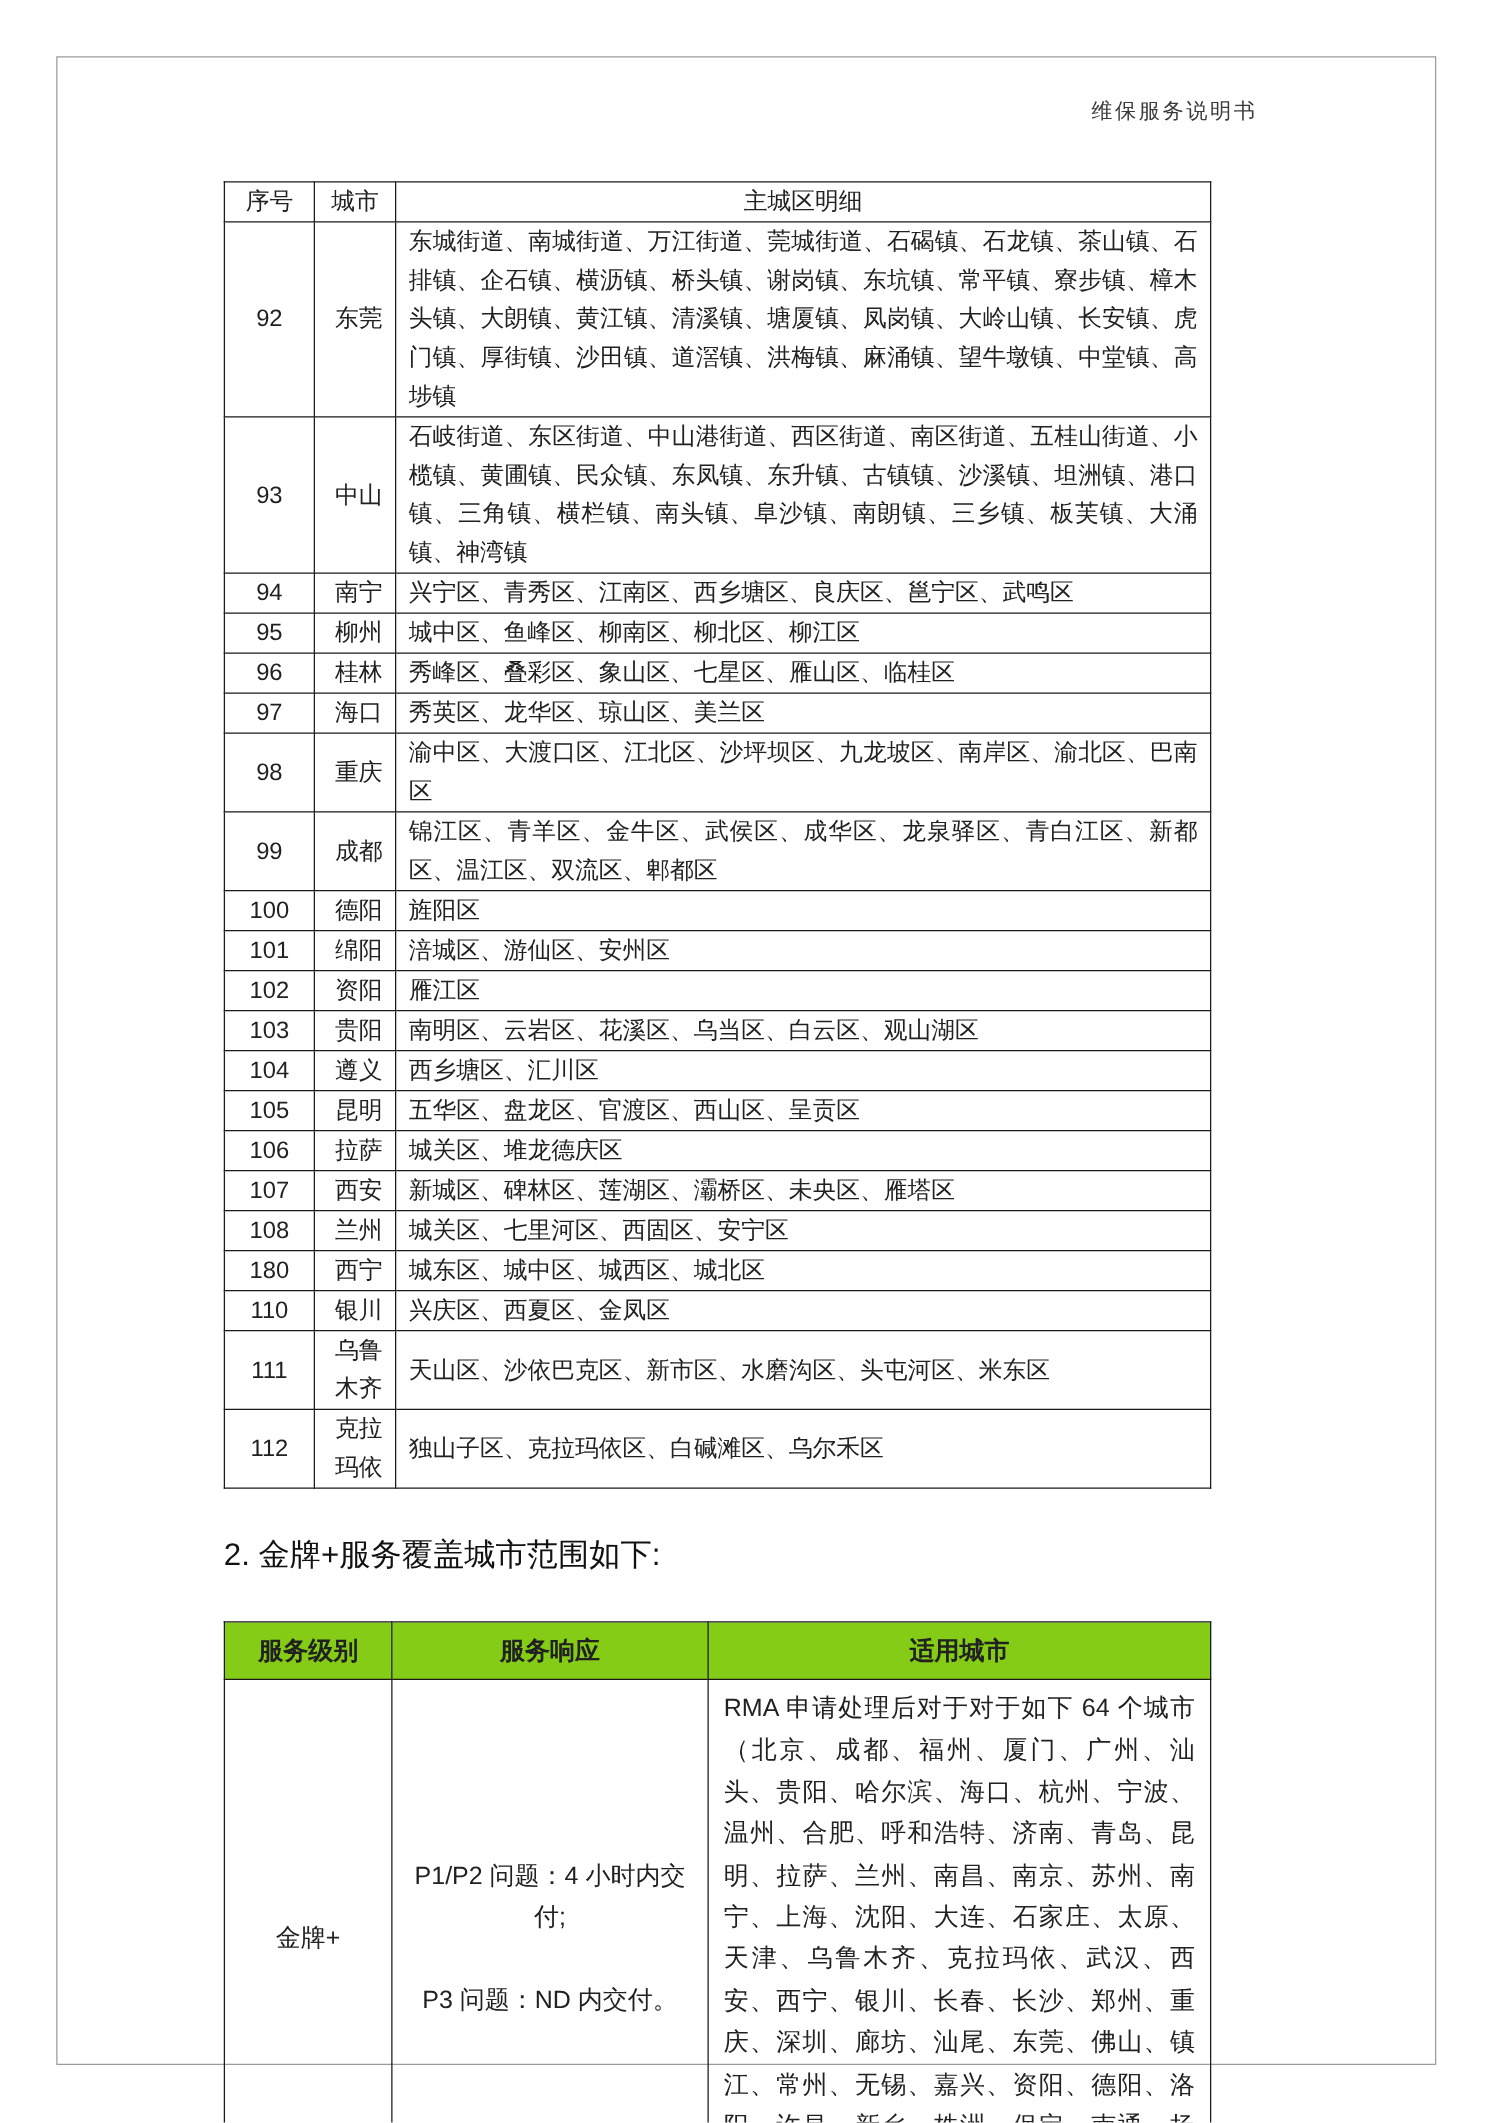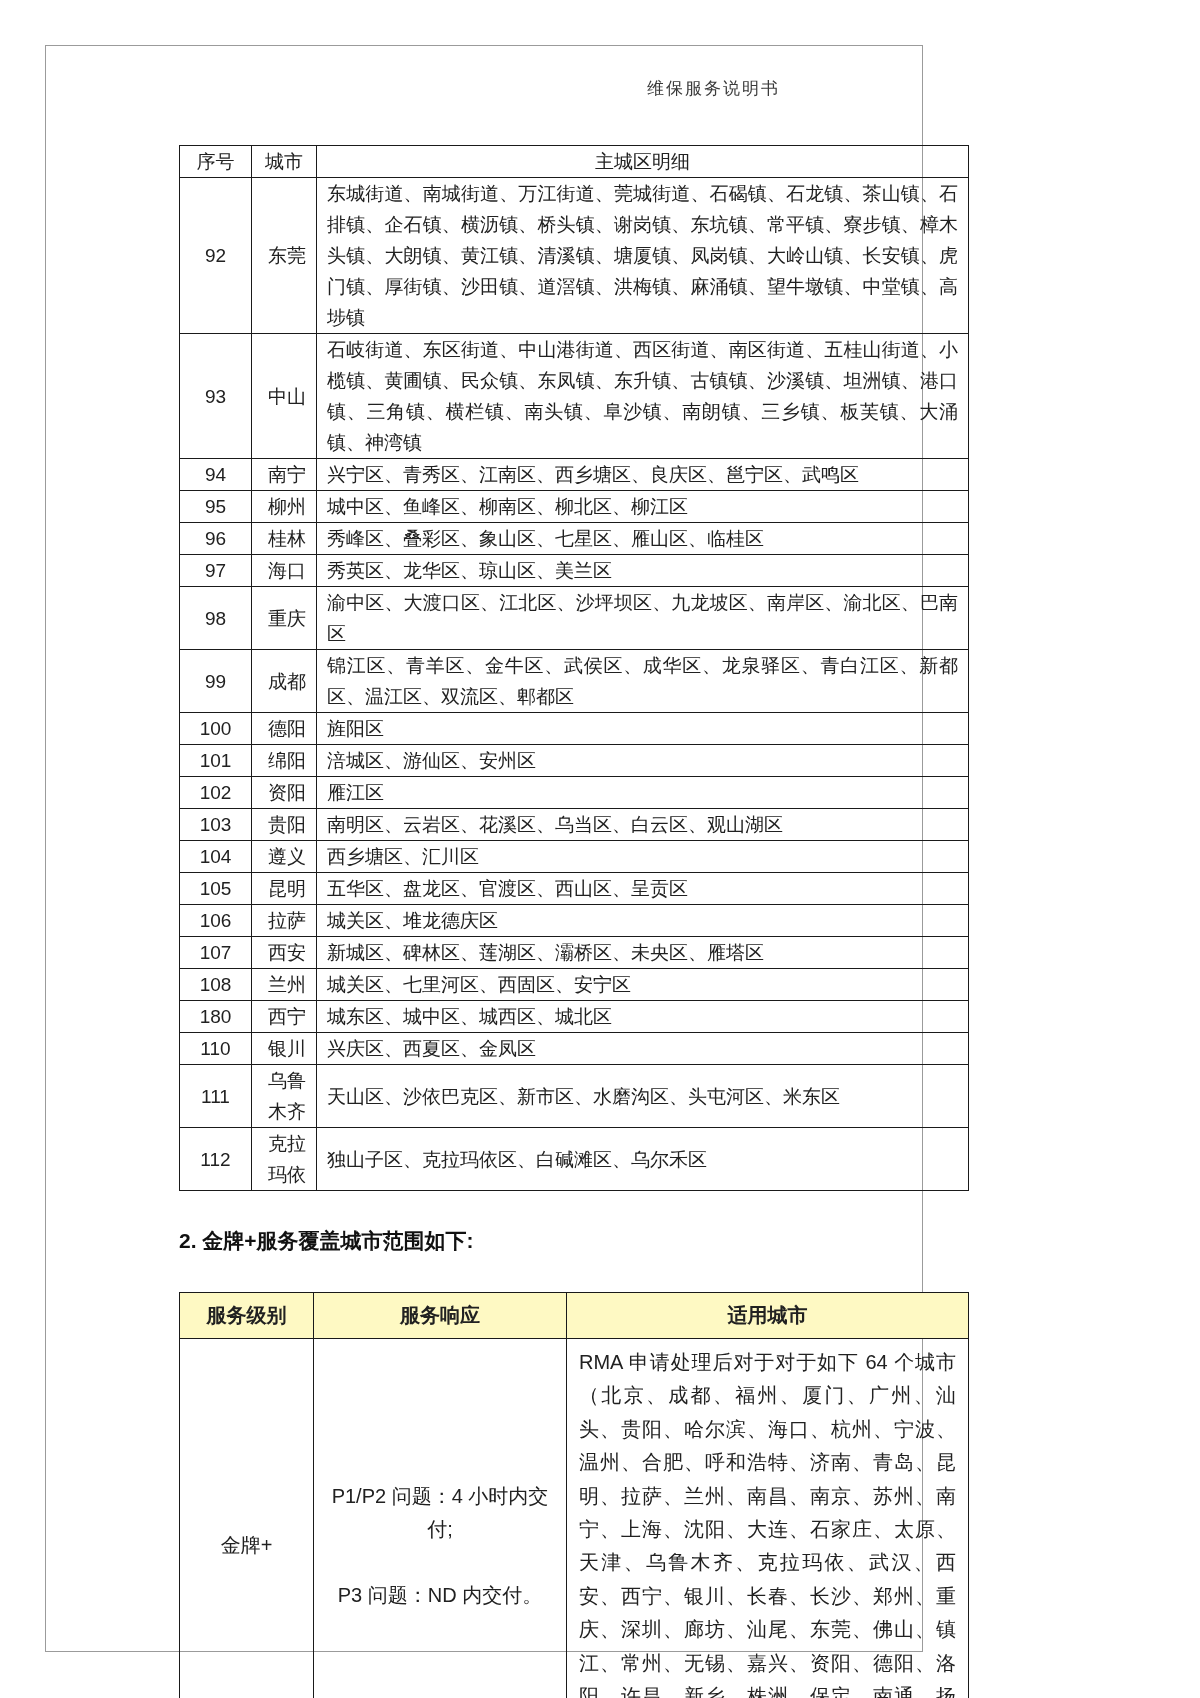--- a/index.html
+++ b/index.html
@@ -6,21 +6,21 @@
   html, body { background: #ffffff; }
   body {
     width: 1200px; height: 1698px;
     position: relative;
     font-family: "Liberation Sans", sans-serif;
     color: #212121;
   }
   .page-frame {
     position: absolute;
     left: 45px; top: 45px;
-    width: 878px; height: 1607px;
+    width: 1104px; height: 1607px;
     border: 1px solid #9b9b9b;
     background: #fff;
   }
   .doc-header {
     margin-top: 31px;
     padding-right: 142px;
     text-align: right;
     font-family: "Liberation Serif", serif;
     font-size: 17px;
     letter-spacing: 2px;
@@ -49,32 +49,32 @@
   .t1 td.c-no   { text-align: center; }
   .t1 td.c-city { text-align: right; padding: 0 10px; }
   .t1 td.c-dist {
     padding: 0 10px;
     text-align: justify;
     text-align-last: left;
   }
   
   .sec-heading {
     margin-top: 36px;
-    font-size: 21px;
-    font-weight: bold;
+    font-size: 25px;
+    font-weight: normal;
     color: #111;
   }
   
   .t2 { margin-top: 37px; font-size: 20px; }
   .t2 th, .t2 td {
     border: 1px solid #1a1a1a;
     vertical-align: middle;
   }
   .t2 th {
-    background: #fef9c3;
+    background: #84cc16;
     height: 46px;
     text-align: center;
     font-weight: bold;
   }
   .t2 .col-level { width: 134px; }
   .t2 .col-resp  { width: 253px; }
   .t2 td.c-level { text-align: center; }
   .t2 td.c-resp  { text-align: center; padding: 0 12px; line-height: 33px; }
   .t2 td.c-resp .resp-gap { height: 33px; }
   .t2 td.c-cities {

